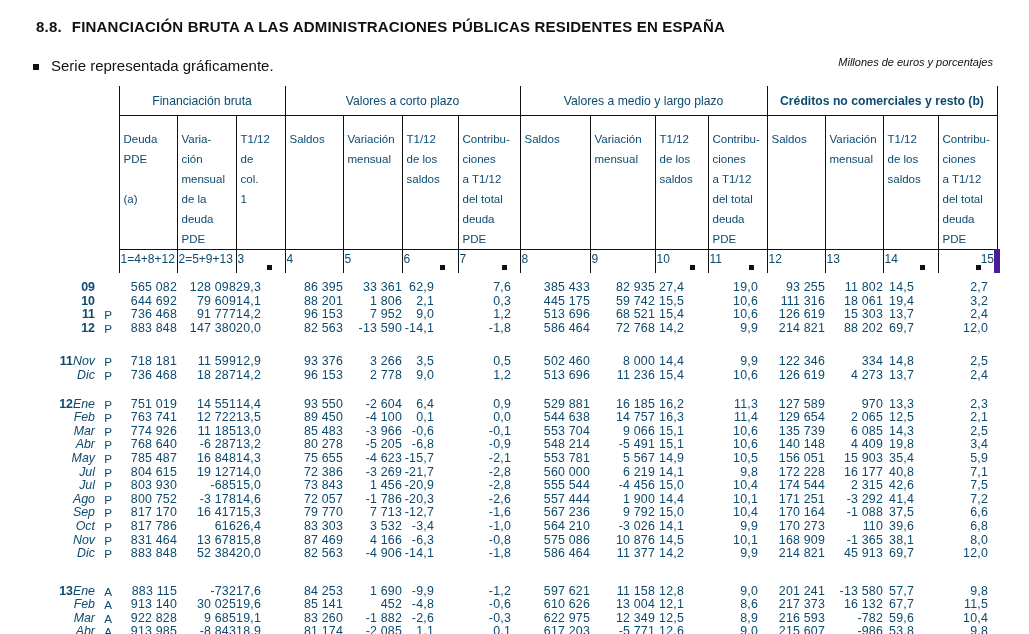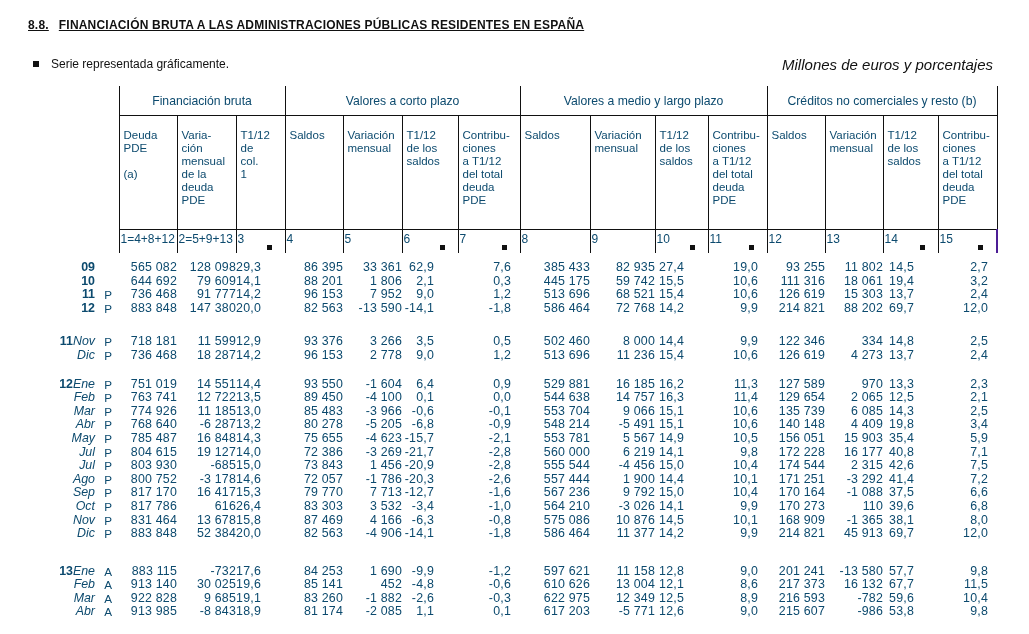--- a/index.html
+++ b/index.html
@@ -1,34 +1,34 @@
 <!DOCTYPE html>
 <html><head>
 <meta charset="utf-8">
 <style>
   html,body{margin:0;padding:0;background:#fff;}
   .page{position:relative;width:1029px;height:634px;background:#fff;color:#111;
         font-family:"Liberation Sans",sans-serif;overflow:hidden;}
-  .title{position:absolute;left:28px;top:18px;font-size:12px;font-weight:bold;letter-spacing:.2px;text-decoration:underline;}
+  .title{position:absolute;left:36px;top:18px;font-size:15px;font-weight:bold;letter-spacing:.2px;}
   .title .no{margin-right:10px;}
-  .legend{position:absolute;left:33px;top:57px;font-size:12px;}
+  .legend{position:absolute;left:33px;top:57px;font-size:15px;}
   .legend .sq{display:inline-block;width:6px;height:6px;background:#111;margin-right:12px;vertical-align:1px;}
-  .units{position:absolute;right:36px;top:56px;font-size:15px;font-style:italic;}
+  .units{position:absolute;right:36px;top:56px;font-size:11px;font-style:italic;}
   table.tbl{position:absolute;left:25px;top:86px;border-collapse:collapse;table-layout:fixed;color:#0c4a6e;}
   .tbl th,.tbl td{font-weight:normal;padding:0;}
   th.stub{border:none;}
   th.g{height:29px;text-align:center;vertical-align:middle;border-left:1px solid #111;
        border-bottom:1px solid #111;font-size:12.2px;}
-  th.g.last{border-right:1px solid #111;}
+  th.g.last{border-right:1px solid #111;font-weight:bold;}
   th.h{height:100px;vertical-align:top;text-align:left;padding:13px 2px 0 4px;white-space:pre-line;
-       border-left:1px solid #111;border-bottom:1px solid #111;font-size:11.5px;line-height:13px;margin-left:44px;}
+       border-left:1px solid #111;border-bottom:1px solid #111;font-size:11.5px;line-height:20px;margin-left:44px;}
   th.h.last{border-right:1px solid #111;}
   th.n{height:21px;vertical-align:top;text-align:left;padding:2px 0 0 1px;border-left:1px solid #111;
        position:relative;font-size:12px;}
-  th.n.last{border-right:2px solid #4c1d95;}
+  th.n.last{border-right:6px solid #4c1d95;text-align:right;}
   .nsq{position:absolute;right:13px;bottom:3px;width:5px;height:5px;background:#111;}
   tbody td{font-size:12.4px;letter-spacing:.2px;text-align:right;padding-right:8px;height:13.6px;
            line-height:13.6px;white-space:nowrap;}
   td.lbl{text-align:right;padding-left:3px;letter-spacing:0;}
   td.lbl b{display:inline-block;width:24px;font-weight:bold;}
   td.lbl i{font-style:italic;}
   td.flg{text-align:right;padding-right:7px;font-size:11.7px;letter-spacing:0;}
   td.pt{padding-right:24px;}
   td.pc{padding-right:9px;}
   tr.sp td{padding:0;font-size:0;line-height:0;}
@@ -269,21 +269,21 @@
         <tr class="sp">
           <td colspan="17" style="height: 15px;"></td>
         </tr>
         <tr>
           <td class="lbl"><b>12</b><i>Ene</i></td>
           <td class="flg">P</td>
           <td>751 019</td>
           <td>14 551</td>
           <td class=" pt">14,4</td>
           <td>93 550</td>
-          <td>-1 604</td>
+          <td>-2 604</td>
           <td class=" pt">6,4</td>
           <td class=" pc">0,9</td>
           <td>529 881</td>
           <td>16 185</td>
           <td class=" pt">16,2</td>
           <td class=" pc">11,3</td>
           <td>127 589</td>
           <td>970</td>
           <td class=" pt">13,3</td>
           <td class=" pc">2,3</td>

